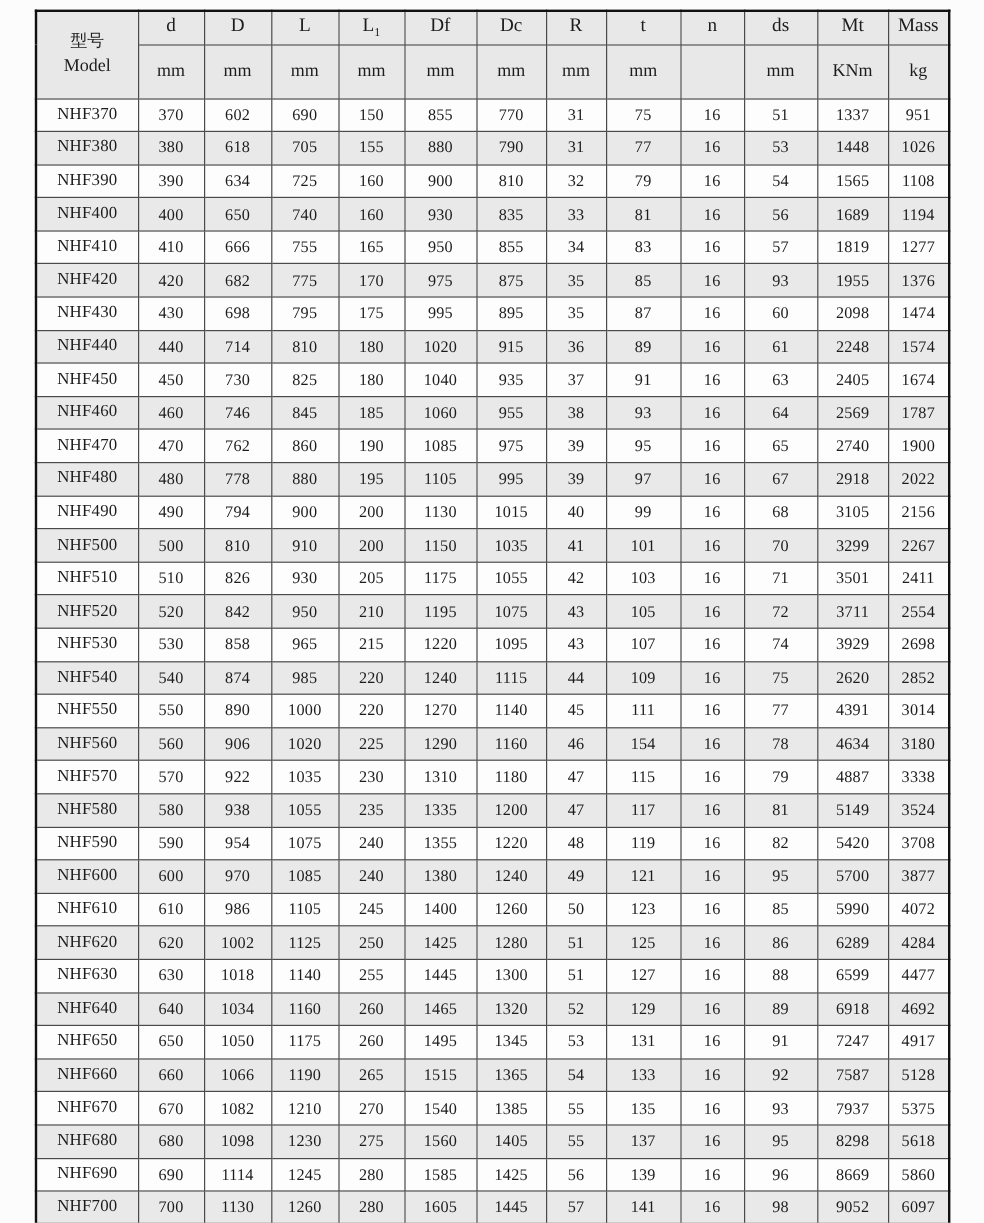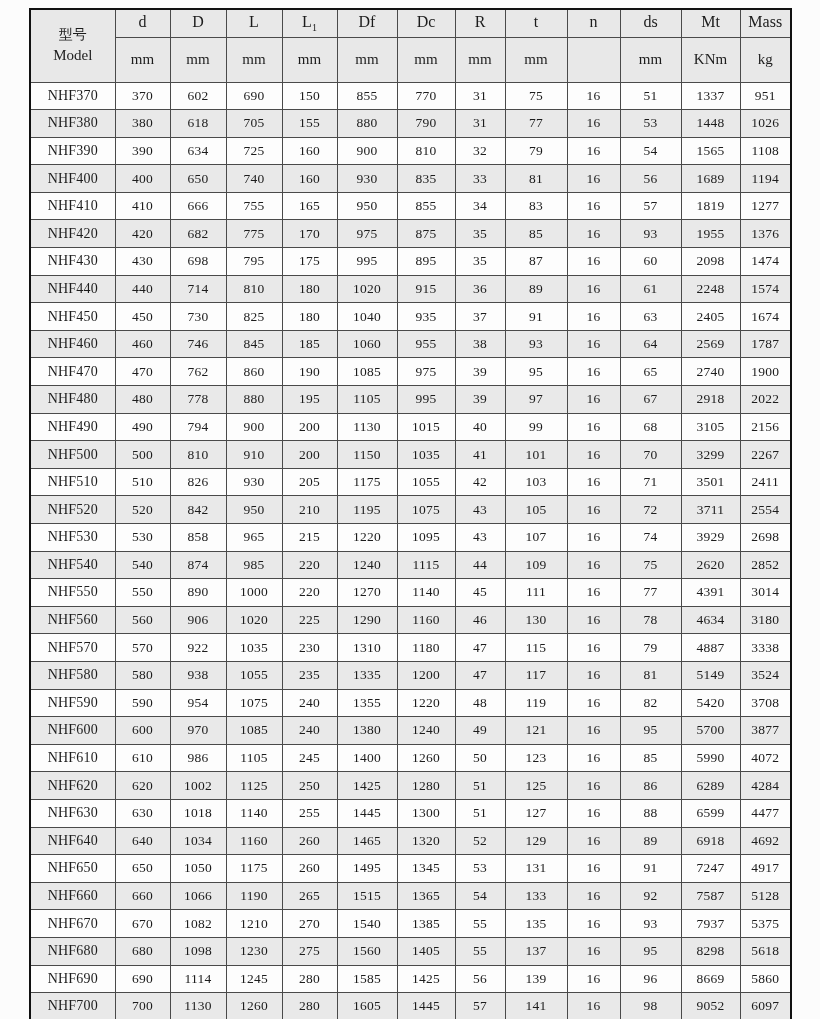--- a/index.html
+++ b/index.html
@@ -394,21 +394,21 @@
         </tr>
         <tr class="shaded">
           <td>NHF560</td>
           <td>560</td>
           <td>906</td>
           <td>1020</td>
           <td>225</td>
           <td>1290</td>
           <td>1160</td>
           <td>46</td>
-          <td>130</td>
+          <td>154</td>
           <td>16</td>
           <td>78</td>
           <td>4634</td>
           <td>3180</td>
         </tr>
         <tr>
           <td>NHF570</td>
           <td>570</td>
           <td>922</td>
           <td>1035</td>

